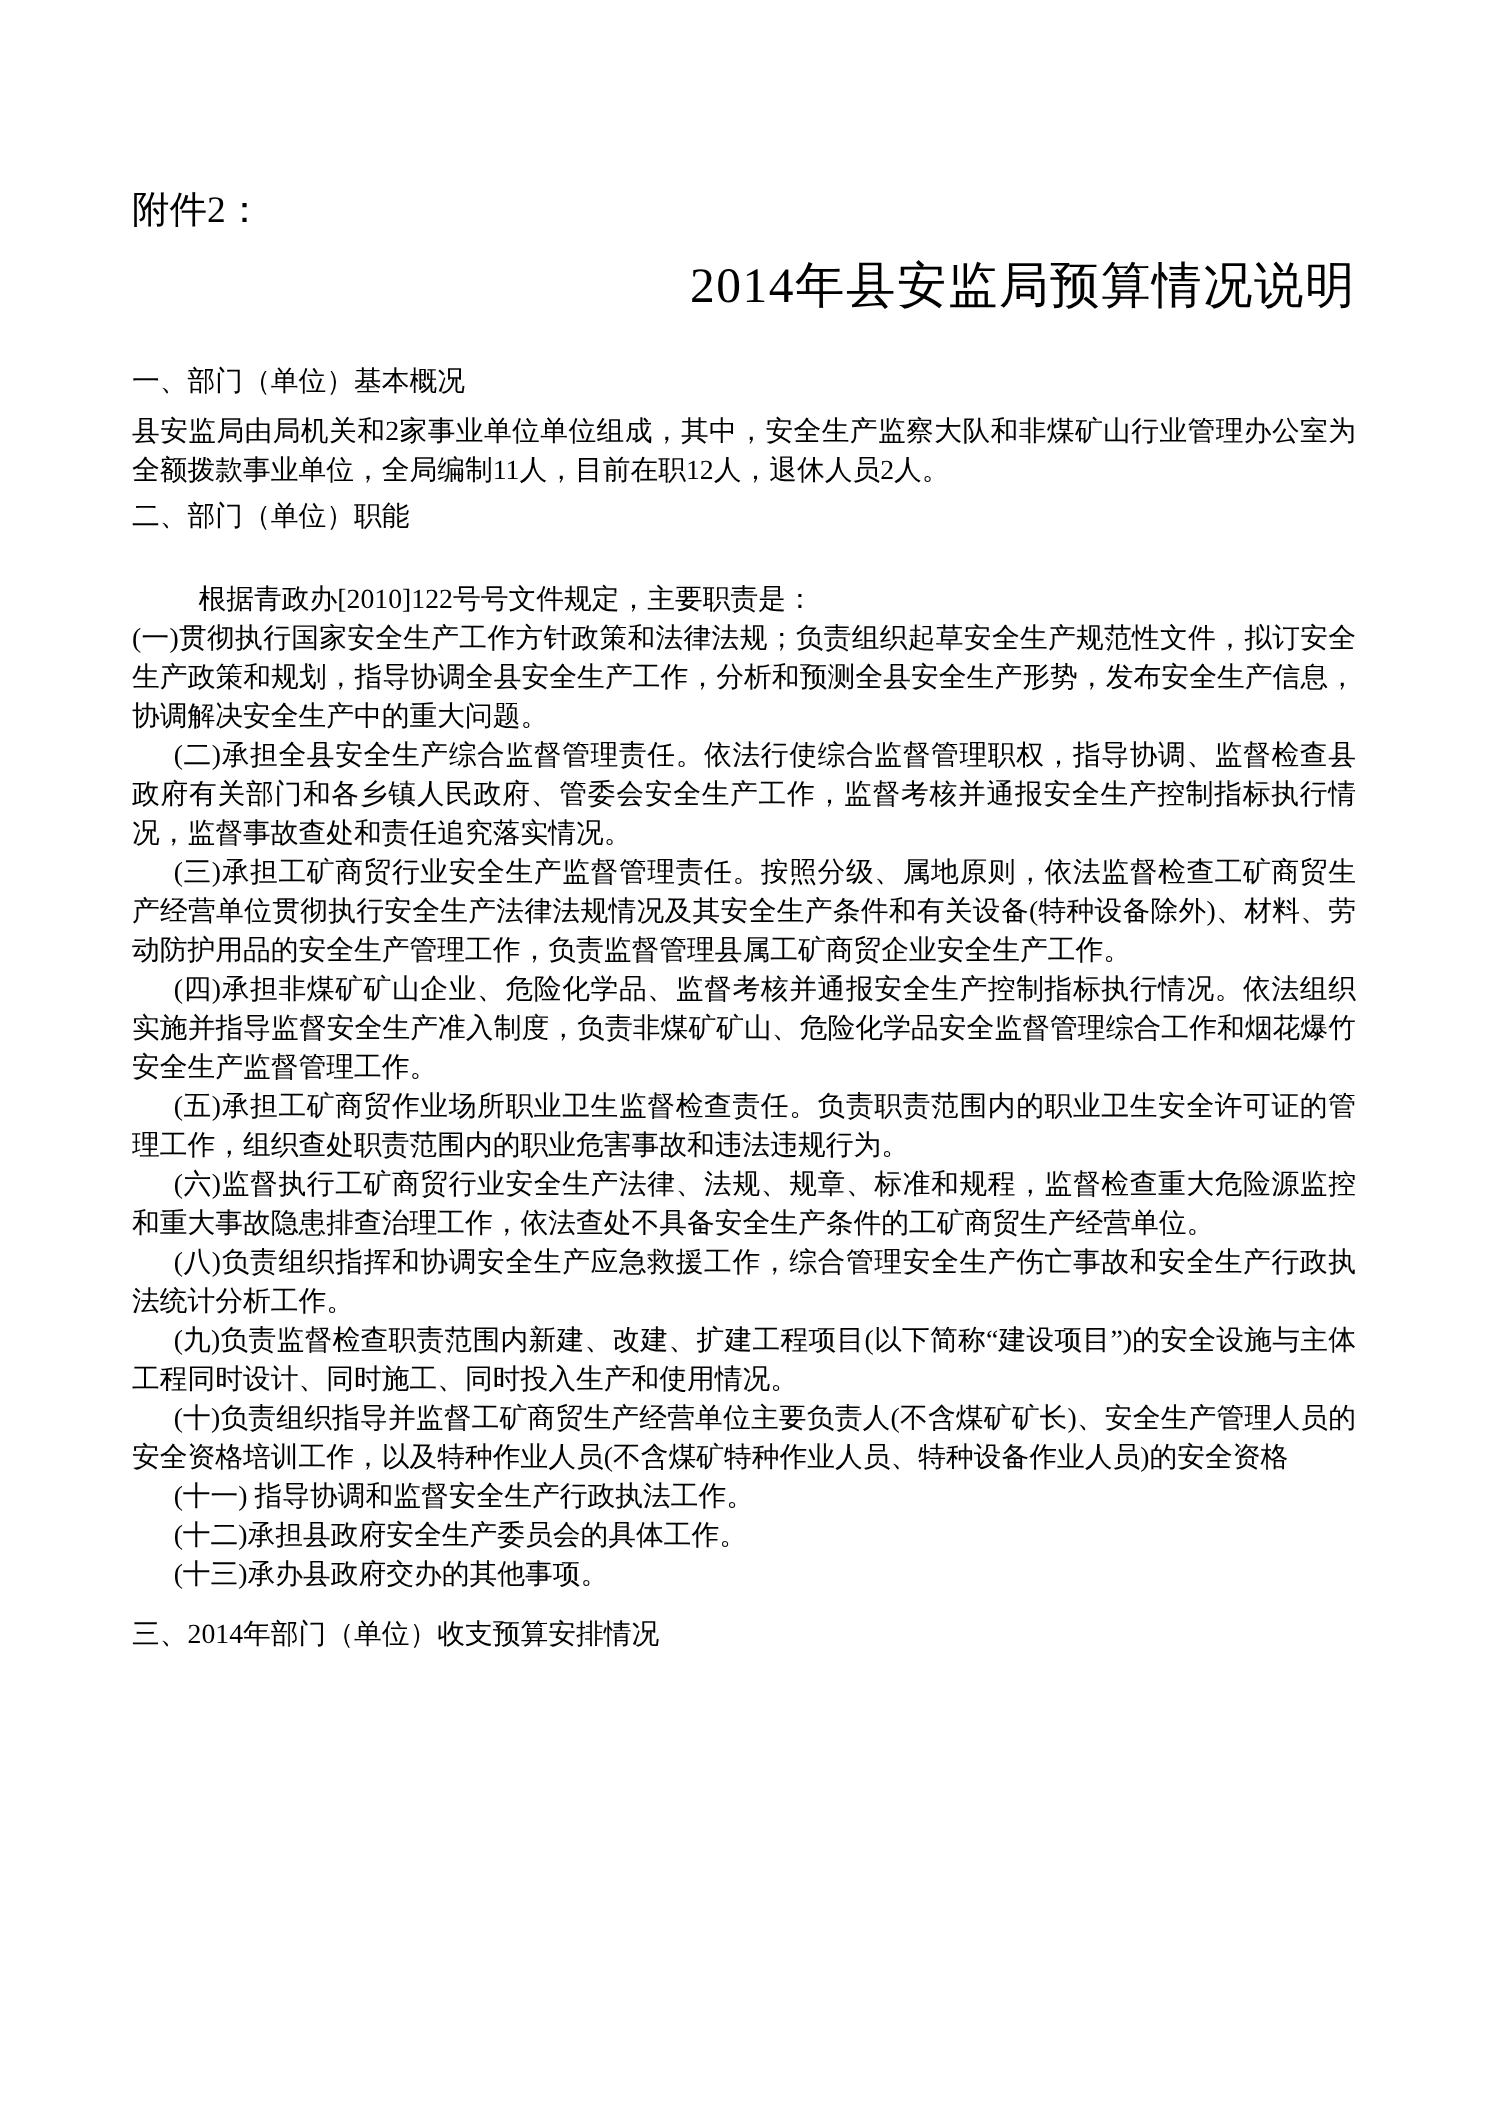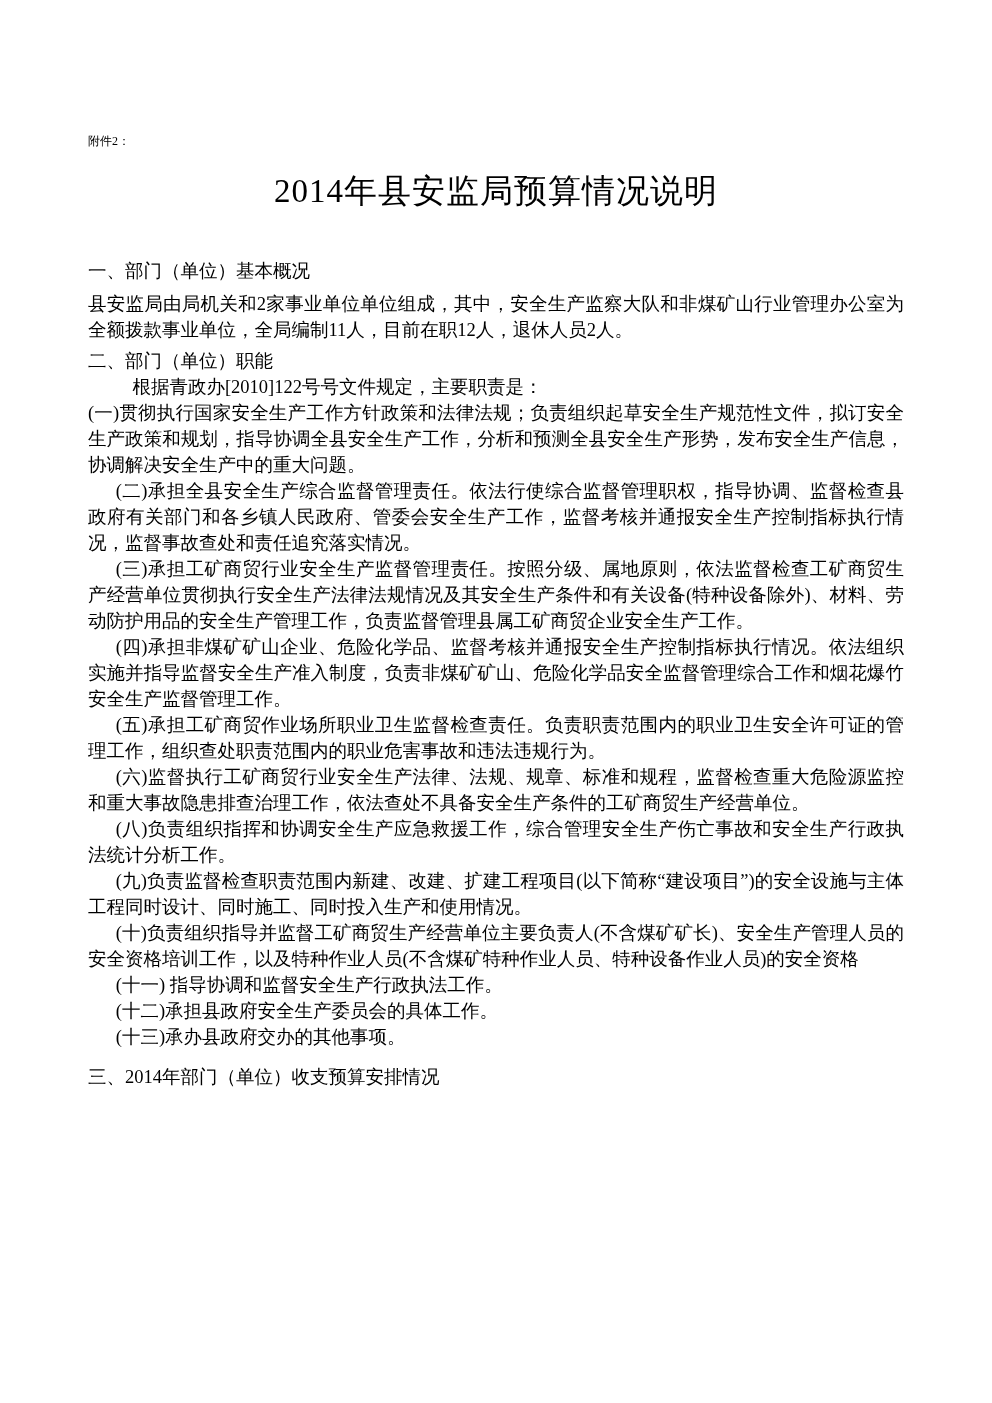--- a/index.html
+++ b/index.html
@@ -11,41 +11,41 @@
     background: #ffffff;
     color: #000000;
     font-family: "Liberation Serif", "DejaVu Serif", serif;
     overflow: hidden;
   }
   .content {
     padding: 128px 88px 0 88px;
     width: 992px;
   }
   .attachment {
-    font-size: 12px;
+    font-size: 25px;
     line-height: 26px;
   }
   .doc-title {
     font-size: 33px;
     font-weight: normal;
-    text-align: center;
+    text-align: right;
     line-height: 42px;
     margin-top: 16px;
     letter-spacing: 1px;
   }
   p, h2 {
     font-size: 18.5px;
     font-weight: normal;
     line-height: 26px;
     text-align: justify;
   }
-  .sec-heading-1 { margin-top: 46px; font-family: Liberation Serif, serif; }
+  .sec-heading-1 { margin-top: 30px; font-family: Liberation Serif, serif; }
   .sec1-para { margin-top: 7px; }
   .sec-heading-2 { margin-top: 5px; }
-  .sec2-intro { text-indent: 2.4em; }
+  .sec2-intro { margin-top: 29px; text-indent: 2.4em; }
   .duty { text-indent: 1.5em; }
   .duty.no-indent { text-indent: 0; }
   .duty-overflow {
     text-indent: 1.5em;
     white-space: normal;
   }
   .sec-heading-3 { margin-top: 14px; }
   .sec-heading-4 { margin-top: 0; }
 </style>
 </head>

